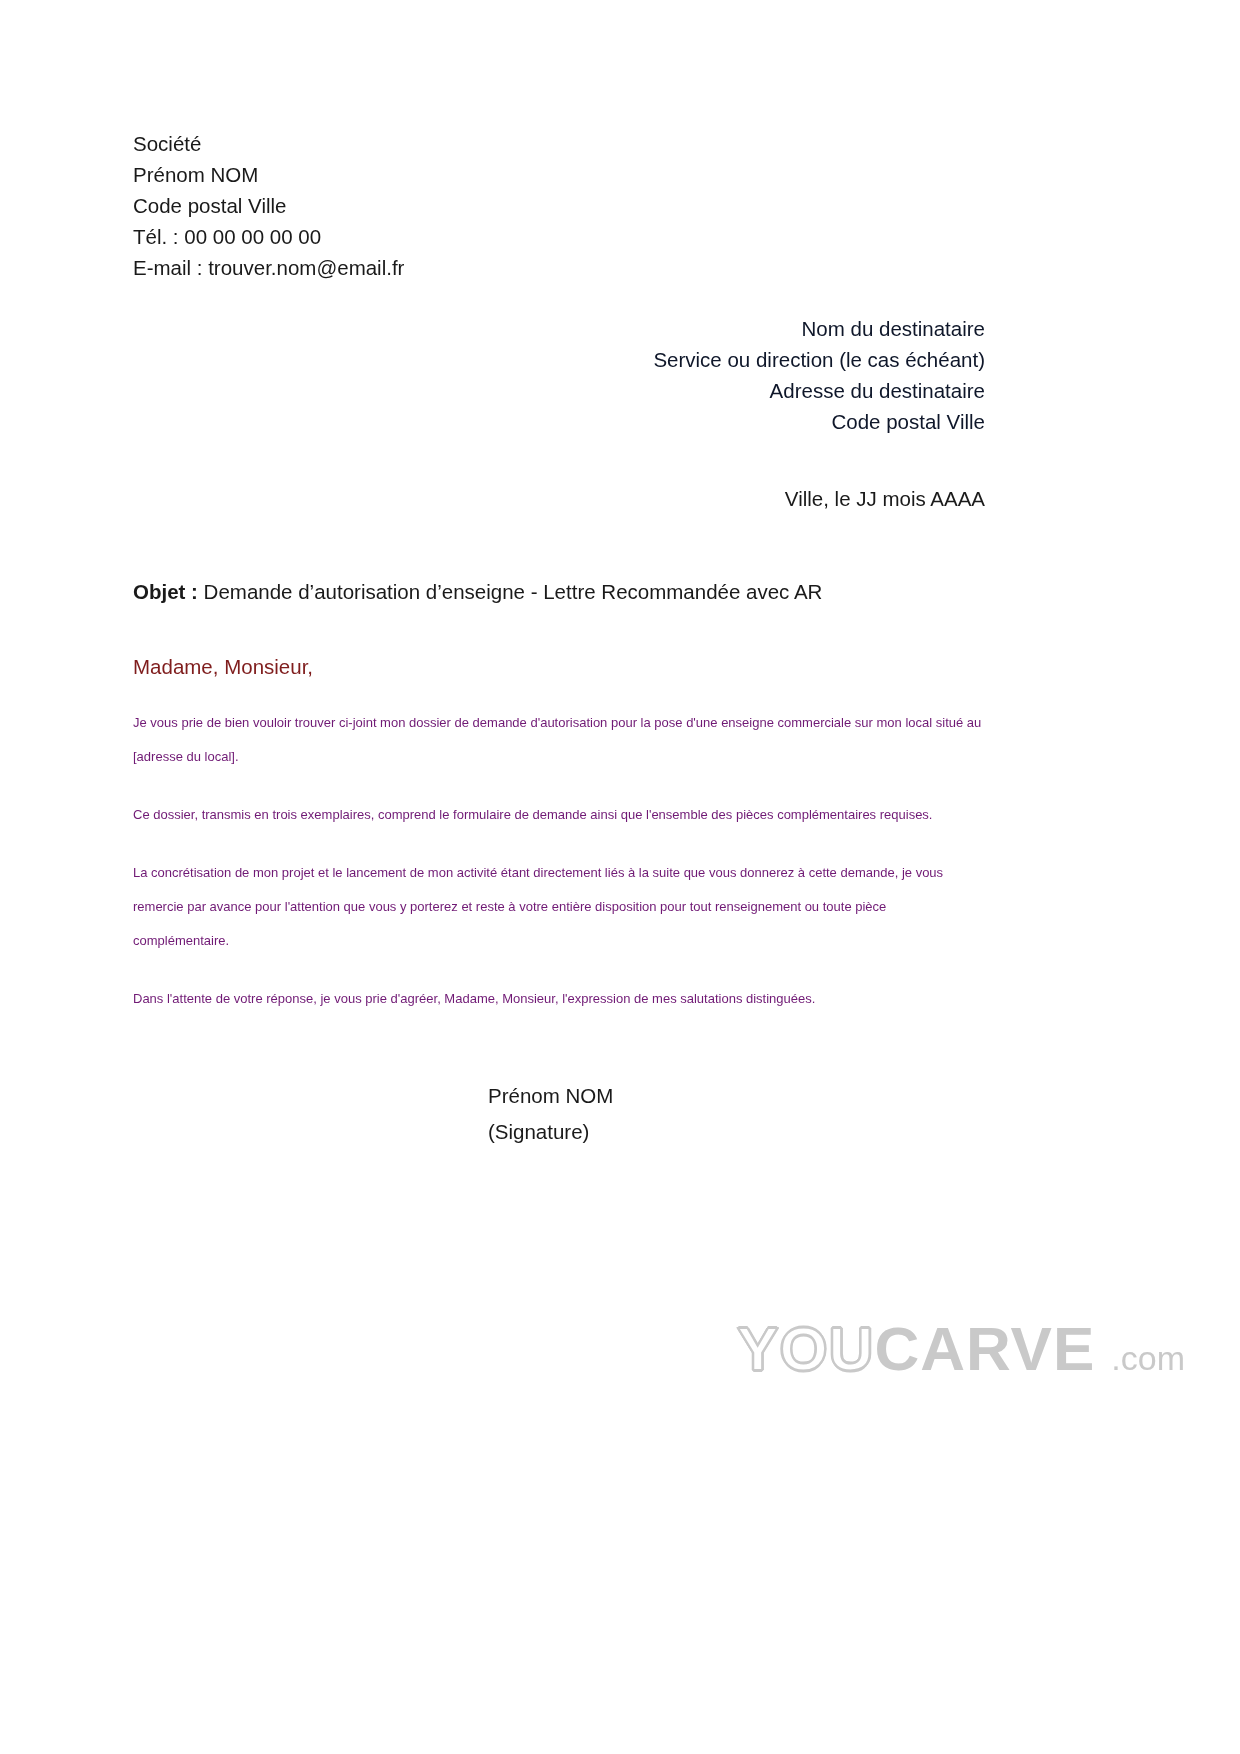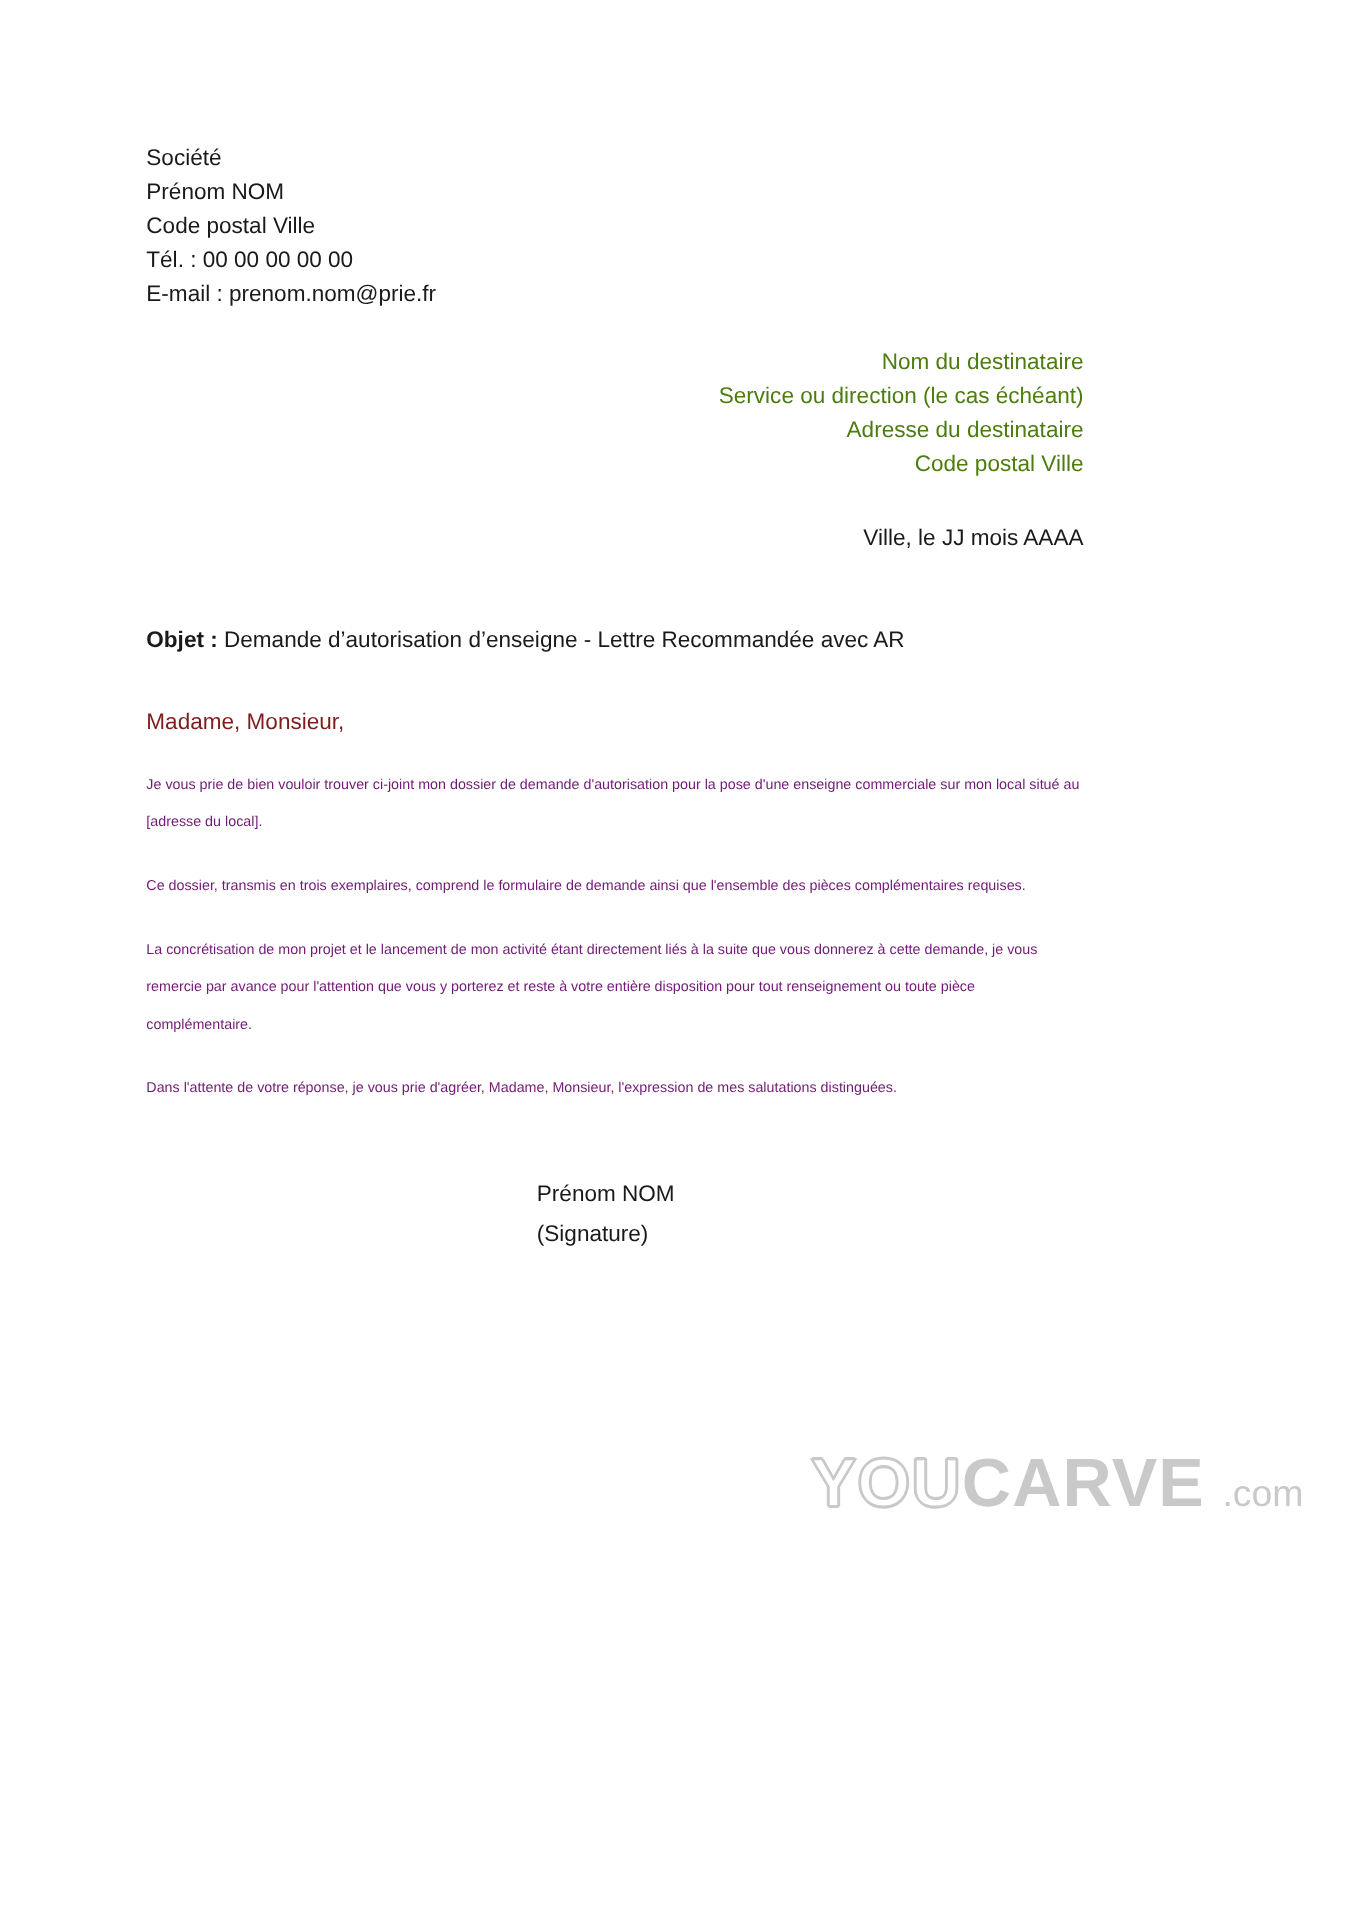--- a/index.html
+++ b/index.html
@@ -42,26 +42,26 @@
   }
 
   
   .recipient-block {
     margin-top: 30px;
     text-align: right;
   }
   .recipient-line {
     font-size: 20.5px;
     line-height: 31px;
-    color: #4d7c0f;
+    color: #0f172a;
     white-space: pre;
   }
 
   .date-line {
-    margin-top: 36px;
+    margin-top: 46px;
     text-align: right;
     font-size: 20.5px;
     line-height: 31px;
     color: #1a1a1a;
     white-space: pre;
   }
 
   
   .subject {
     margin-top: 62px;
@@ -144,21 +144,21 @@
 <body>
 
 <div class="page">
   <div class="content">
 
     <div class="sender-block">
       <div class="sender-line">Société</div>
       <div class="sender-line">Prénom NOM</div>
       <div class="sender-line">Code postal Ville</div>
       <div class="sender-line">Tél. : 00 00 00 00 00</div>
-      <div class="sender-line">E-mail : prenom.nom@prie.fr</div>
+      <div class="sender-line">E-mail : trouver.nom@email.fr</div>
     </div>
 
     <div class="recipient-block">
       <div class="recipient-line">Nom du destinataire</div>
       <div class="recipient-line">Service ou direction (le cas échéant)</div>
       <div class="recipient-line">Adresse du destinataire</div>
       <div class="recipient-line">Code postal Ville</div>
     </div>
 
     <div class="date-line">Ville, le JJ mois AAAA</div>

